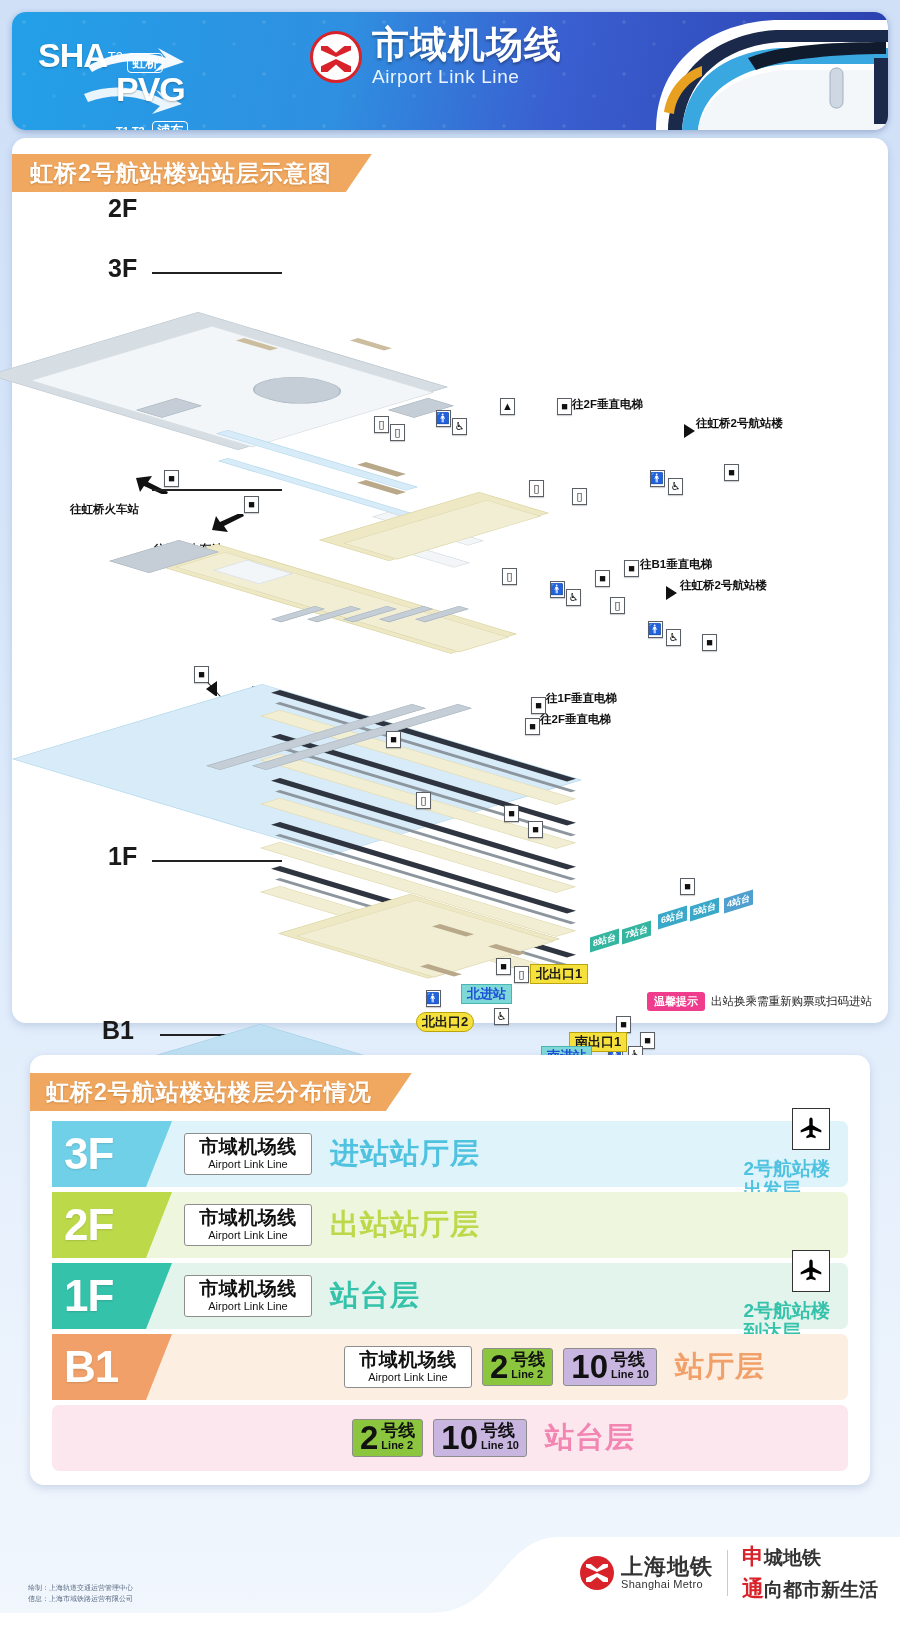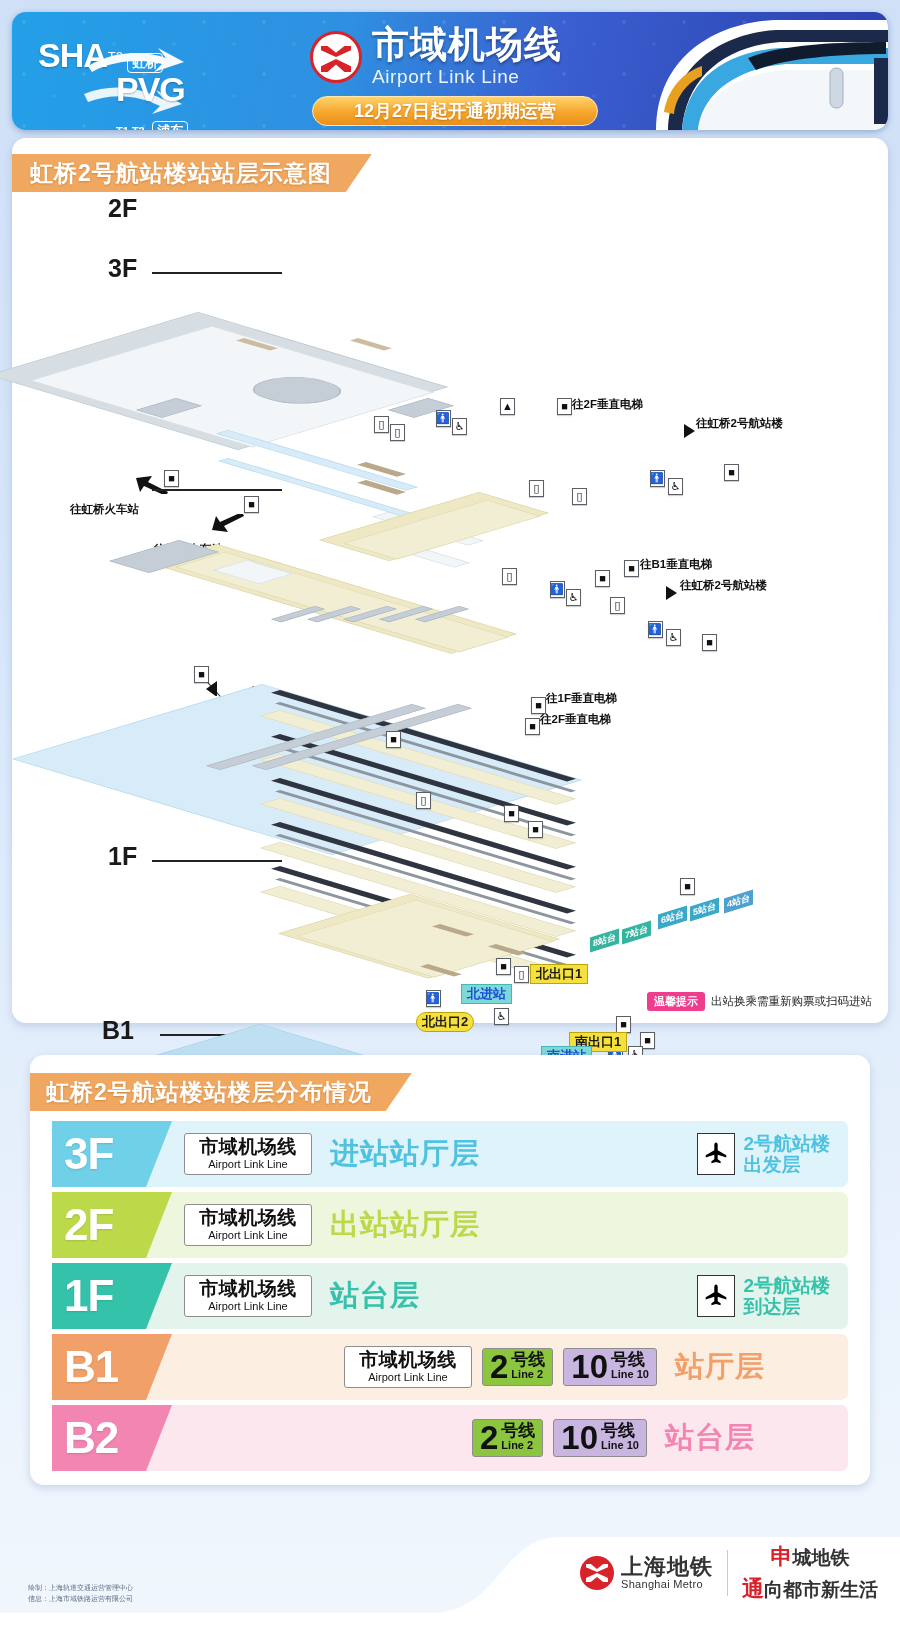--- a/index.html
+++ b/index.html
@@ -161,21 +161,21 @@
   .line-badge {
     flex:none; border:1.4px solid #8d8d8d; border-radius:3px; margin-left:10px;
     padding:2px 7px 3px; display:flex; align-items:flex-end; gap:3px;
   }
   .lb-num { font-size:33px; font-weight:bold; color:#111; line-height:.92; }
   .lb-txt { text-align:left; padding-bottom:2px; }
   .lb-cn { font-size:17px; font-weight:bold; color:#111; line-height:1; }
   .lb-en { font-size:11px; font-weight:bold; color:#111; line-height:1.1; }
   .frole { font-size:29px; font-weight:bold; margin-left:18px; letter-spacing:1px; white-space:nowrap;}
   .fspacer { flex:1 1 auto; }
-  .fright { display:flex; align-items:flex-start; gap:8px; margin-right:18px; }
+  .fright { display:flex; align-items:flex-end; gap:8px; margin-right:18px;flex-direction:column; }
   .plane-box {
     width:38px; height:42px; border:1.6px solid #333; background:#fff;
     display:flex; align-items:center; justify-content:center; font-size:24px; color:#000;
   }
   .fright-txt { font-size:19px; font-weight:bold; line-height:1.12; white-space:nowrap; }
 
   
   .footer-wave {
     position:absolute; left:0; bottom:0; width:900px; height:150px;
   }
@@ -189,21 +189,21 @@
     content:""; position:absolute; left:6px; top:8px; width:22px; height:8px; background:#fff;
     clip-path: polygon(0 0, 22% 0, 50% 62%, 78% 0, 100% 0, 100% 38%, 50% 100%, 0 38%);
   }
   .sm-mark::after {
     content:""; position:absolute; left:6px; top:17px; width:22px; height:9px; background:#fff;
     clip-path: polygon(0 100%, 0 55%, 50% 0, 100% 55%, 100% 100%, 78% 100%, 50% 42%, 22% 100%);
   }
   .sm-cn { font-size:22px; font-weight:bold; color:#333; line-height:1; letter-spacing:1px;}
   .sm-en { font-size:11px; color:#333; letter-spacing:.3px; }
   .divider { width:1px; height:46px; background:#c3ccd8; }
-  .slogan { line-height:1.45;text-align:center; }
+  .slogan { line-height:1.45; }
   .slogan div { font-size:19px; font-weight:bold; color:#333; white-space:nowrap; }
   .slogan .hl { color:#d8232a; font-size:22px; }
 </style>
 </head>
 <body>
 
 <div class="hero">
   <div class="hero-hex"></div>
 
   <div class="hero-left">
@@ -226,21 +226,20 @@
 
   <div class="hero-center">
     <div class="logo-ttl">
       <div class="metro-logo"></div>
       <div>
         <div class="ttl-cn">市域机场线</div>
         <div class="ttl-en">Airport Link Line</div>
       </div>
     </div>
   </div>
-  <div class="hero-pill">12月27日起开通初期运营</div>
 
   <svg class="train" viewBox="0 0 290 118">
     <path d="M58 118 C58 52, 108 12, 176 8 L290 8 L290 118 Z" fill="#ffffff"></path>
     <path d="M70 118 C72 60, 116 22, 178 18 L290 18 L290 30 L182 30 C126 34, 88 66, 84 118 Z" fill="#1b2a4a"></path>
     <path d="M84 118 C88 70, 124 40, 182 36 L290 36 L290 52 L188 52 C140 56, 104 80, 100 118 Z" fill="#3aa8e0"></path>
     <path d="M100 118 C104 86, 140 60, 190 58 L290 58 L290 118 Z" fill="#f4f7fa"></path>
     <path d="M150 46 C178 34, 230 30, 288 30 L288 42 C232 42, 182 48, 158 58 Z" fill="#111b2e"></path>
     <rect x="232" y="56" width="13" height="40" rx="6" fill="#cfd8e2" stroke="#9fb0c2"></rect>
     <rect x="276" y="46" width="14" height="66" fill="#1b2a4a"></rect>
     <path d="M66 100 C70 76, 86 60, 104 54 L104 64 C90 70, 78 84, 76 102 Z" fill="#e8a020"></path>
@@ -507,23 +506,20 @@
             <div class="lb-txt">
               <div class="lb-cn">号线</div>
               <div class="lb-en">Line 10</div>
             </div>
           </div>
         </div>
         <div class="frole" style="color: rgb(240, 160, 104);">站厅层</div>
         <div class="fspacer"></div>
       </div>
       <div class="frow" style="background: rgb(252, 231, 238);">
-        <div class="fbadge" style="background: rgb(242, 133, 178);">
-          <span>B2</span>
-        </div>
         <div style="display: flex; align-items: center; margin-left: 290px;">
           <div class="line-badge" style="background: rgb(140, 198, 63);">
             <div class="lb-num">2</div>
             <div class="lb-txt">
               <div class="lb-cn">号线</div>
               <div class="lb-en">Line 2</div>
             </div>
           </div>
           <div class="line-badge" style="background: rgb(201, 182, 224);">
             <div class="lb-num">10</div>

